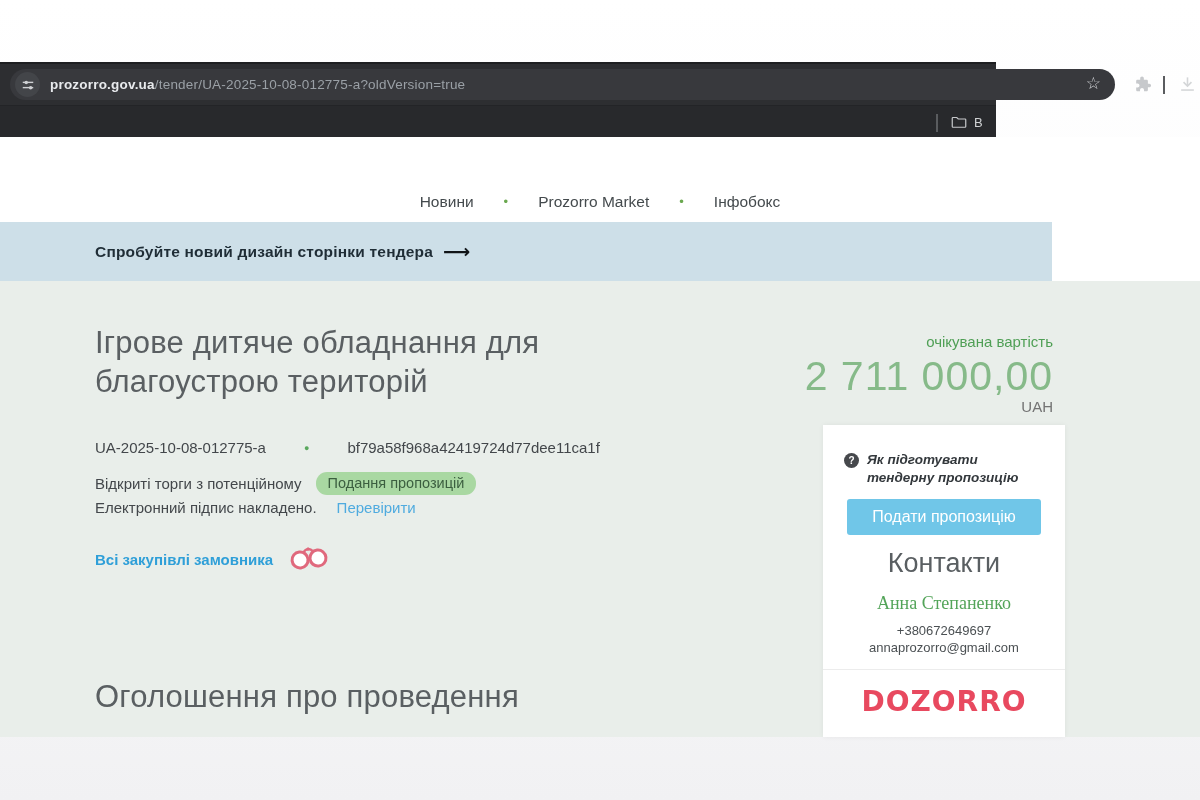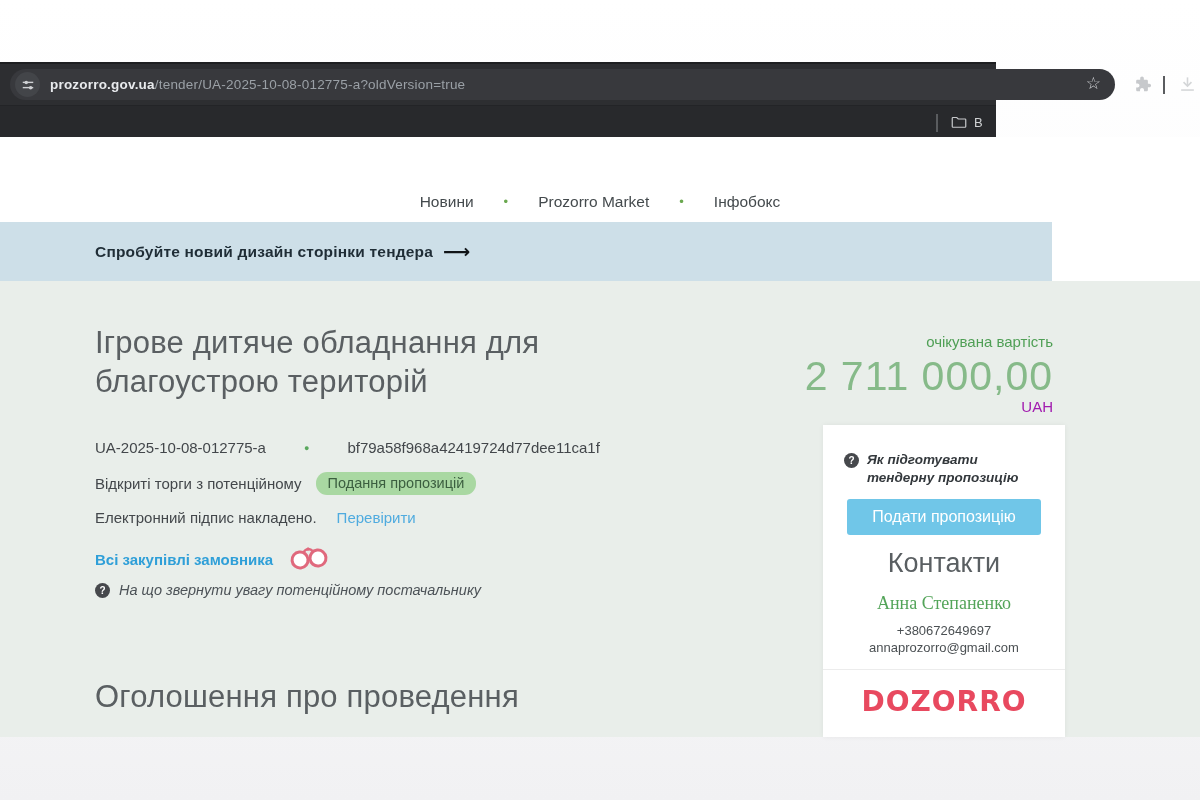--- a/index.html
+++ b/index.html
@@ -49,30 +49,30 @@
   .banner-arrow::before { content:"⟶"; }
 
   .main { position:absolute; left:0; top:144px; width:1200px; height:456px; background:#e9eeea; }
 
   .tender-title { position:absolute; left:95px; top:42px; width:510px;
                   font-size:31px; line-height:39px; font-weight:300; color:#5a5f62; letter-spacing:.2px; }
 
   .value-block { position:absolute; right:147px; top:52px; width:330px; text-align:right; }
   .value-label { font-size:15px; color:#4f9f55; }
   .value-amount { margin-top:3px; font-size:41px; font-weight:300; color:#86ba89; letter-spacing:1px; }
-  .value-currency { margin-top:-2px; font-size:15px; color:#a21caf; }
+  .value-currency { margin-top:-2px; font-size:15px; color:#737373; }
 
   .meta-line { position:absolute; left:95px; font-size:15px; color:#43474b; display:flex; align-items:center; }
   .meta-id { top:158px;gap:30px; }
   .green-dot { margin:0 8px; color:#5aa85e; font-size:9px; }
   .green-dot::before { content:"●"; }
   .meta-status { top:191px; }
   .status-badge { margin-left:14px; background:#a9d8a2; color:#3c5f40; font-size:14.5px;
                   padding:3px 12px 4px; border-radius:11px; }
-  .meta-sign { top:228px; }
+  .meta-sign { top:218px; }
   .link { color:#4fabdf; cursor:pointer; }
   .meta-sign .link { margin-left:20px; }
 
   .purchases-line { position:absolute; left:95px; top:263px; display:flex; align-items:center; }
   .purchases-link { color:#2f9fd8; font-weight:bold; font-size:15px; cursor:pointer; }
   .binoculars { margin-left:16px; transform:rotate(-6deg); }
 
   .hint-line { position:absolute; left:95px; top:301px; display:flex; align-items:center; cursor:pointer; }
   .qicon { display:inline-flex; width:15px; height:15px; border-radius:50%; background:#46484c;
            color:#fff; font-size:10px; font-weight:bold; align-items:center; justify-content:center;
@@ -192,24 +192,20 @@
         <span class="binoculars">
           <svg width="40" height="26" viewBox="0 0 40 26" fill="none" stroke="#e0697d" stroke-width="3">
             <circle cx="11" cy="15" r="8" fill="#fff"></circle>
             <circle cx="29" cy="15" r="8" fill="#fff"></circle>
             <path d="M15 8 Q20 2 25 8" stroke-width="2.5"></path>
             <circle cx="20" cy="5" r="1.6" fill="#e0697d" stroke="none"></circle>
           </svg>
         </span>
       </div>
 
-      <div class="hint-line">
-        <span class="qicon"></span>
-        <span class="hint-text">На що звернути увагу потенційному постачальнику</span>
-      </div>
 
       <h2 class="section-heading">Оголошення про проведення</h2>
 
       <div class="card">
         <div class="card-help">
           <span class="qicon"></span>
           <span class="help-text">Як підготувати тендерну пропозицію</span>
         </div>
         <div>
           <button class="submit-btn">Подати пропозицію</button>

